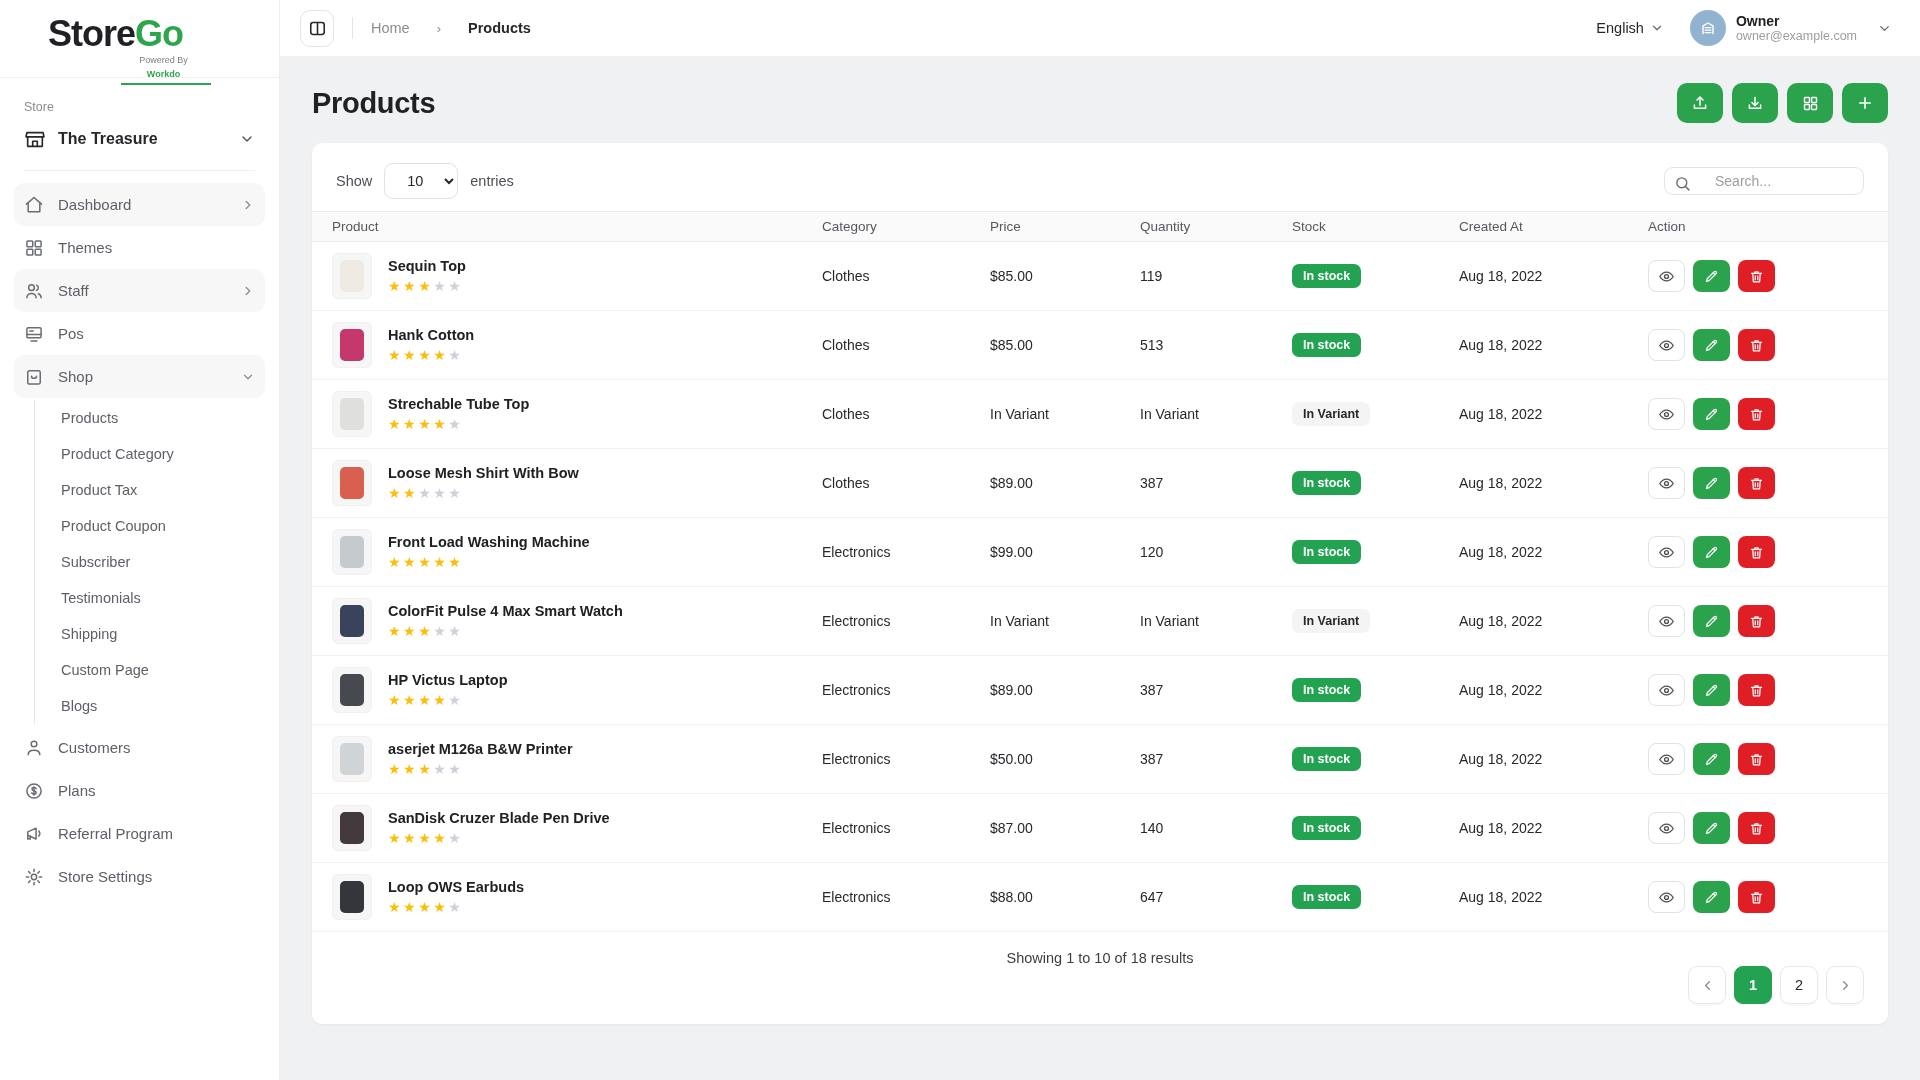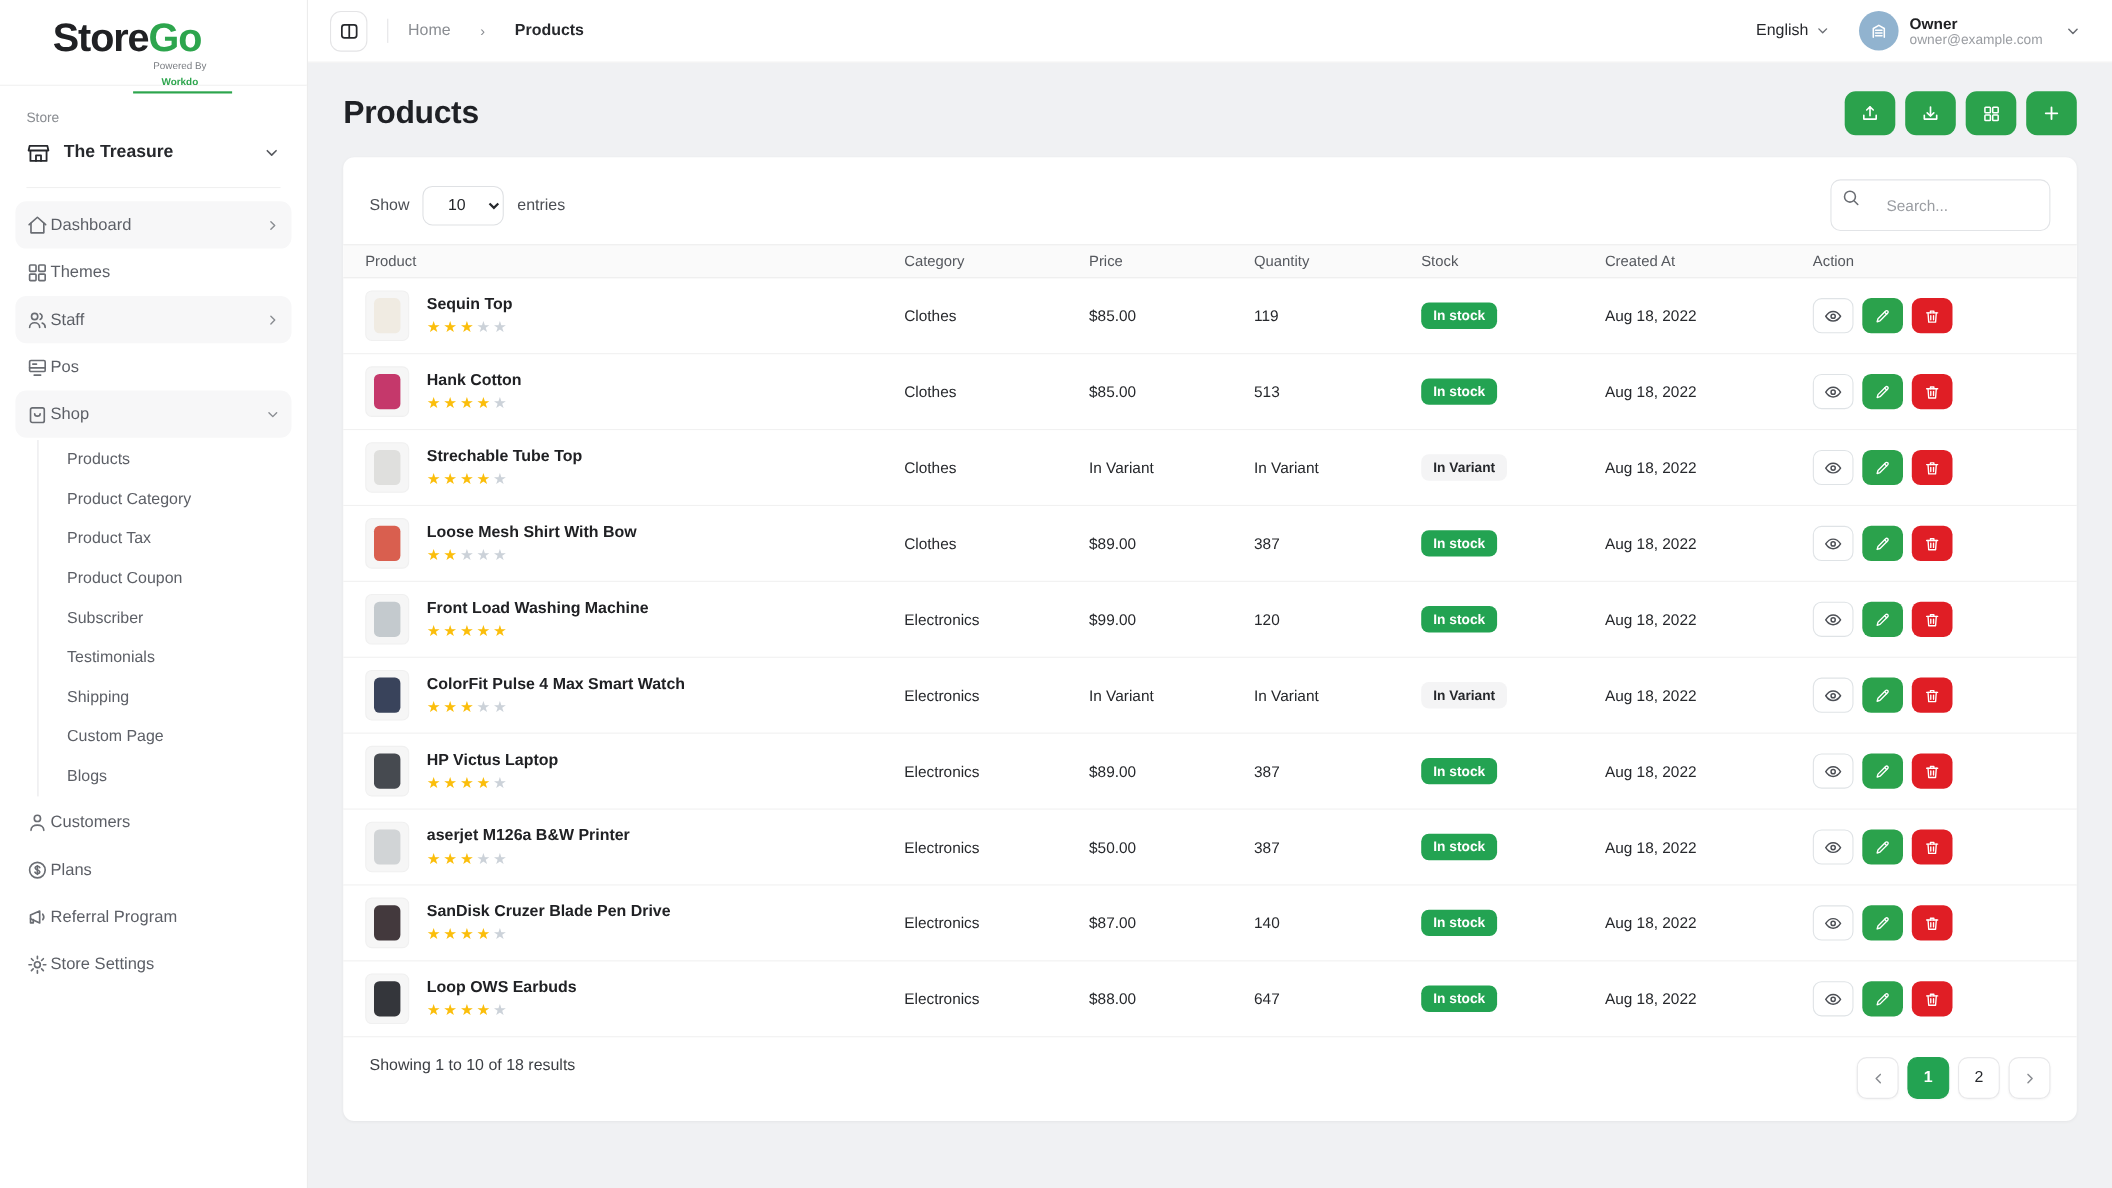--- a/index.html
+++ b/index.html
@@ -16,21 +16,21 @@
   .powered { font-size:9px; color:#7a7d82; margin-top:1px; display:flex; align-items:center; gap:4px;flex-direction:column; }
   .powered .wd { color:#2da54d; font-weight:bold; }
   .powered .pline { display:inline-block; width:90px; height:2px; background:#2da54d; margin-left:4px; }
   .side-section { padding:22px 24px 0 24px; }
   .section-label { font-size:12.5px; color:#8a8d92; margin-bottom:14px; }
   .store-row { display:flex; align-items:center; gap:12px; color:#26282c; font-weight:bold; font-size:16px; cursor:pointer; }
   .store-row .sicon { display:flex; color:#26282c; }
   .store-row .chev { margin-left:auto; color:#55585e; display:flex; }
   .side-divider { border-bottom:1px solid #f0f0f0; margin-top:20px; }
   .nav { padding:12px 14px 0 14px; }
-  .nav-item { display:flex; align-items:center; gap:2px; height:43px; padding:0 10px;
+  .nav-item { display:flex; align-items:center; gap:14px; height:43px; padding:0 10px;
     border-radius:10px; color:#5c5f66; font-size:15px; cursor:pointer; }
   .nav-item .nicon { display:flex; color:#6a6d73; }
   .nav-item .nchev { margin-left:auto; color:#8a8d92; display:flex; }
   .nav-item.tint { background:#f7f7f8; }
   .submenu { margin:2px 0 2px 20px; border-left:1px solid #e7e7e9; padding-left:26px; }
   .submenu-item { height:36px; display:flex; align-items:center; font-size:14.5px; color:#5c5f66; cursor:pointer; }
 
   
   .topbar { position:fixed; left:280px; top:0; right:0; height:57px; background:#fff;
     border-bottom:1px solid #efefef; display:flex; align-items:center; padding:0 28px 0 20px; z-index:4; }
@@ -60,21 +60,21 @@
   .gbtn { width:46px; height:40px; border:none; border-radius:10px; background:#2ba24c; color:#fff;
     display:flex; align-items:center; justify-content:center; cursor:pointer; }
 
   
   .card { background:#fff; border-radius:10px; margin-top:20px; box-shadow:0 1px 3px rgba(0,0,0,.05); }
   .card-controls { display:flex; align-items:center; padding:20px 24px 12px 24px; }
   .show-label, .entries-label { font-size:14.5px; color:#4c4f55; }
   .entries-select { margin:0 12px; width:74px; height:36px; border:1px solid #dfe1e4; border-radius:9px;
     font-size:14.5px; color:#26282c; text-align:center; background:#fff; font-family:inherit; }
   .search-wrap { margin-left:auto; position:relative; }
-  .search-input { width:200px; height:47px; border:1px solid #e2e4e7; border-radius:9px;
+  .search-input { width:200px; height:28px; border:1px solid #e2e4e7; border-radius:9px;
     padding:0 10px 0 50px; font-size:14px; color:#26282c; font-family:inherit; outline:none; }
   .search-input::placeholder { color:#9a9da2; }
   .search-icon { position:absolute; left:10px; top:8px; color:#6a6d73; }
 
   
   .thead, .trow { display:grid; grid-template-columns:510px 168px 150px 152px 167px 189px 240px; align-items:center; }
   .thead { height:31px; background:#fafafa; border-top:1px solid #ededed; border-bottom:1px solid #ededed;
     font-size:13.5px; color:#55585e; }
   .thead > div:first-child, .trow > .cell-product { padding-left:20px; }
   .trow { min-height:69px; border-bottom:1px solid #f1f1f1; font-size:14px; color:#26282c; }
@@ -91,21 +91,21 @@
   .badge.green { background:#23a352; color:#fff; }
   .badge.muted { background:#f4f4f5; color:#26282c; }
   .actions { display:flex; gap:8px; }
   .abtn { width:37px; height:32px; border-radius:8px; display:flex; align-items:center; justify-content:center;
     cursor:pointer; border:none; }
   .abtn.view { background:#fff; border:1px solid #dfe3e6; color:#4c4f55; }
   .abtn.edit { background:#2ba24c; color:#fff; }
   .abtn.del  { background:#e01e25; color:#fff; }
 
   
-  .card-footer { display:flex; align-items:flex-start; padding:18px 24px 20px 24px; }
+  .card-footer { display:flex; align-items:center; padding:18px 24px 20px 24px;flex-direction:column; }
   .summary { font-size:14.5px; color:#3c3f44; }
   .pager { margin-left:auto; display:flex; gap:8px; }
   .pbtn { min-width:38px; height:38px; border-radius:9px; border:1px solid #e8e8ea; background:#fff;
     display:flex; align-items:center; justify-content:center; font-size:14.5px; color:#26282c;
     cursor:pointer; box-shadow:0 1px 2px rgba(0,0,0,.04); }
   .pbtn .pchev { color:#8a8d92; display:flex; }
   .pbtn.active { background:#23a352; border-color:#23a352; color:#fff; font-weight:bold; }
   svg { display:block; }
 </style>
 </head>

